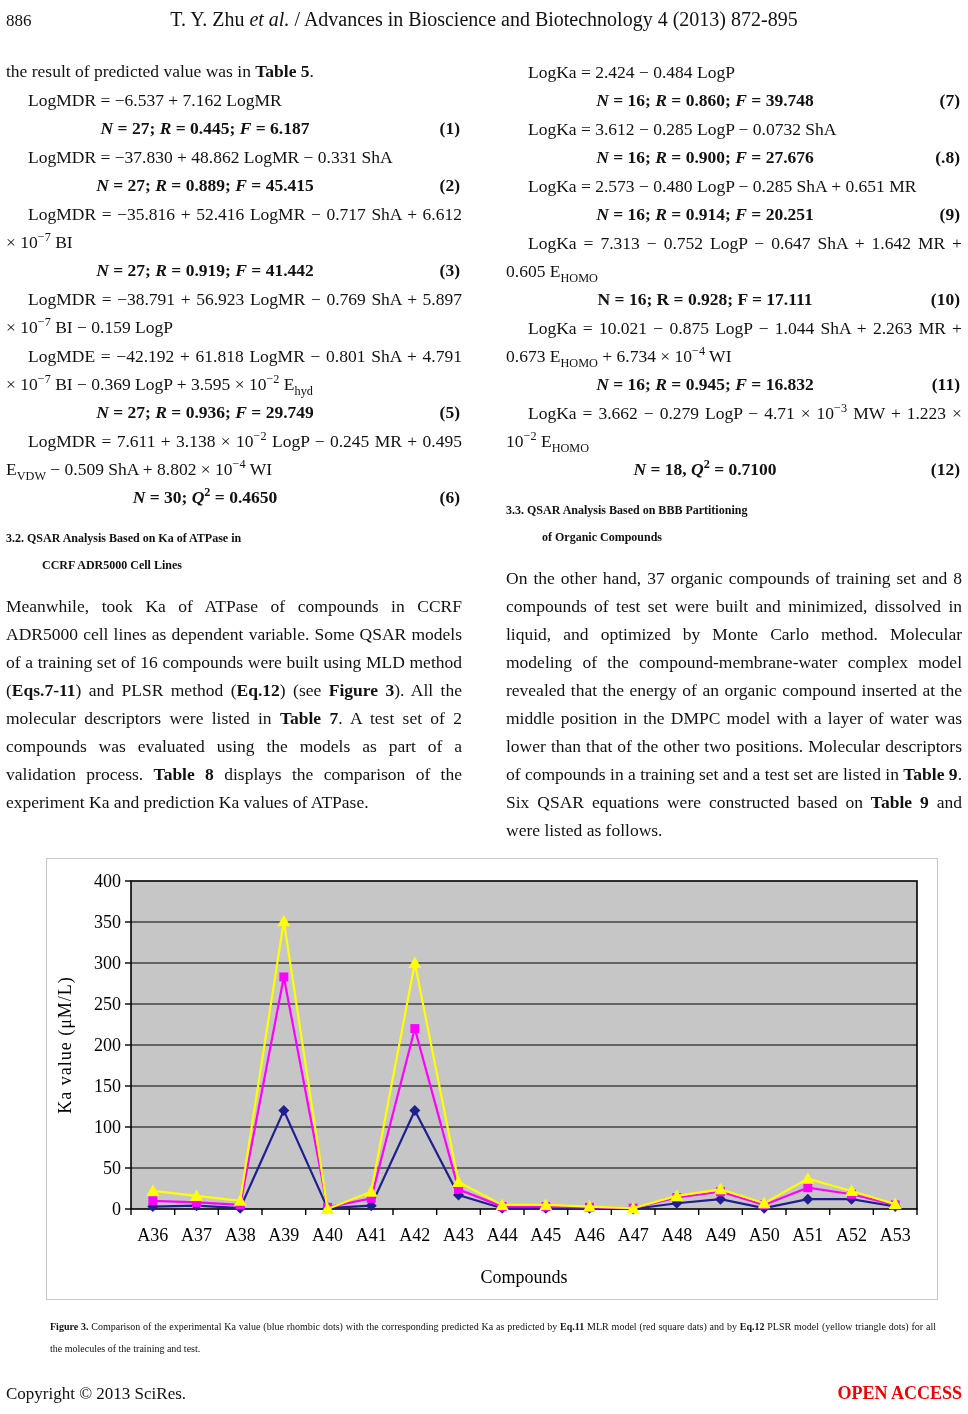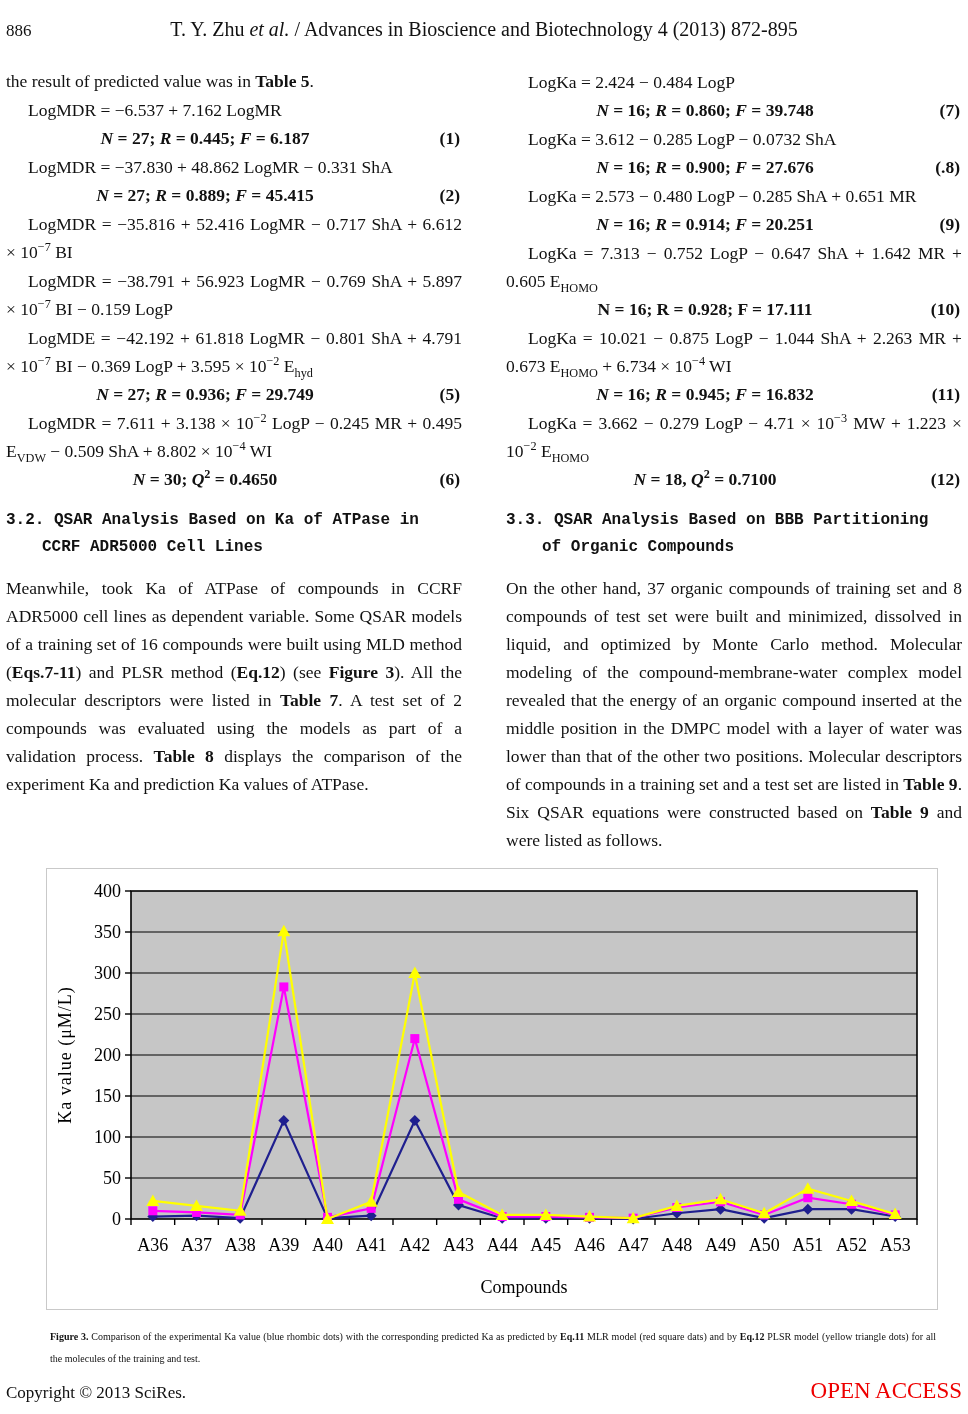--- a/index.html
+++ b/index.html
@@ -1,50 +1,50 @@
 <!DOCTYPE html>
 <html><head>
 <meta charset="utf-8">
 <style>
   html,body{margin:0;padding:0;background:#ffffff;}
   .page{
     width:968px;height:1414px;box-sizing:border-box;
-    padding:18px 6px 10px 6px;
+    padding:8px 6px 10px 6px;
     font-family:"Liberation Serif","DejaVu Serif",serif;
     color:#111;display:flex;flex-direction:column;
     overflow:hidden;
     border-radius:31px;
   }
   
   .header{display:grid;grid-template-columns:70px 1fr 70px;align-items:baseline;margin-bottom:26px;}
   .page-number{font-size:17px;}
   .running-title{text-align:center;font-size:20px;}
   
   .columns{display:flex;gap:44px;}
   .col{width:456px;font-size:17.5px;line-height:28px;}
   .body-text{margin:0;text-align:justify;}
   .equation{margin:1px 0 1px 0;}
   .eq-formula{text-indent:22px;text-align:justify;}
   .eq-stats{position:relative;text-align:center;padding-right:58px;font-style:normal;font-weight:bold;}
   .eq-stats-text{white-space:nowrap;}
   .eq-num{position:absolute;right:2px;top:0;font-style:normal;}
   .section-heading{
-    font-size:16px;line-height:27px;font-weight:bold;margin:14px 0 13px 0;
-    padding-left:36px;text-indent:-36px;font-family:Liberation Mono, monospace;
+    font-size:12px;line-height:27px;font-weight:bold;margin:14px 0 13px 0;
+    padding-left:36px;text-indent:-36px;
   }
   
   .figure{margin:14px 0 0 40px;width:892px;}
   .chart-wrap{border:1px solid #c9c9c9;background:#fff;padding:6px 4px 2px 4px;}
   svg text{font-family:"Liberation Serif","DejaVu Serif",serif;}
   .caption{
     margin:16px 2px 0 4px;font-size:10px;line-height:22px;text-align:justify;
   }
   
   .footer{margin-top:auto;display:flex;justify-content:space-between;align-items:baseline;font-size:17px;}
-  .open-access{font-weight:normal;font-size:23px;}
+  .open-access{font-weight:bold;font-size:18px;}
   sub,sup{font-size:0.7em;line-height:0;}
 </style>
 </head>
 <body>
 
 <div class="page">
 
   <div class="header">
     <span class="page-number">886</span>
     <span class="running-title">T. Y. Zhu <i>et al.</i> / Advances in Bioscience and Biotechnology 4 (2013) 872-895</span>
@@ -59,20 +59,21 @@
       <div class="equation">
         <div class="eq-formula">LogMDR = −6.537 + 7.162 LogMR</div>
         <div class="eq-stats"><span class="eq-stats-text"><i>N</i> = 27; <i>R</i> = 0.445; <i>F</i> = 6.187</span><span class="eq-num">(1)</span></div>
       </div>
       <div class="equation">
         <div class="eq-formula">LogMDR = −37.830 + 48.862 LogMR − 0.331 ShA</div>
         <div class="eq-stats"><span class="eq-stats-text"><i>N</i> = 27; <i>R</i> = 0.889; <i>F</i> = 45.415</span><span class="eq-num">(2)</span></div>
       </div>
       <div class="equation">
         <div class="eq-formula">LogMDR = −35.816 + 52.416 LogMR − 0.717 ShA + 6.612 × 10<sup>−7</sup> BI</div>
+        <div class="eq-stats"><span class="eq-stats-text"><i>N</i> = 27; <i>R</i> = 0.919; <i>F</i> = 41.442</span><span class="eq-num">(3)</span></div>
       </div>
       <div class="equation">
         <div class="eq-formula">LogMDR = −38.791 + 56.923 LogMR − 0.769 ShA + 5.897 × 10<sup>−7</sup> BI − 0.159 LogP</div>
       </div>
       <div class="equation">
         <div class="eq-formula">LogMDE = −42.192 + 61.818 LogMR − 0.801 ShA + 4.791 × 10<sup>−7</sup> BI − 0.369 LogP + 3.595 × 10<sup>−2</sup> E<sub>hyd</sub></div>
         <div class="eq-stats"><span class="eq-stats-text"><i>N</i> = 27; <i>R</i> = 0.936; <i>F</i> = 29.749</span><span class="eq-num">(5)</span></div>
       </div>
       <div class="equation">
         <div class="eq-formula">LogMDR = 7.611 + 3.138 × 10<sup>−2</sup> LogP − 0.245 MR + 0.495 E<sub>VDW</sub> − 0.509 ShA + 8.802 × 10<sup>−4</sup> WI</div>

